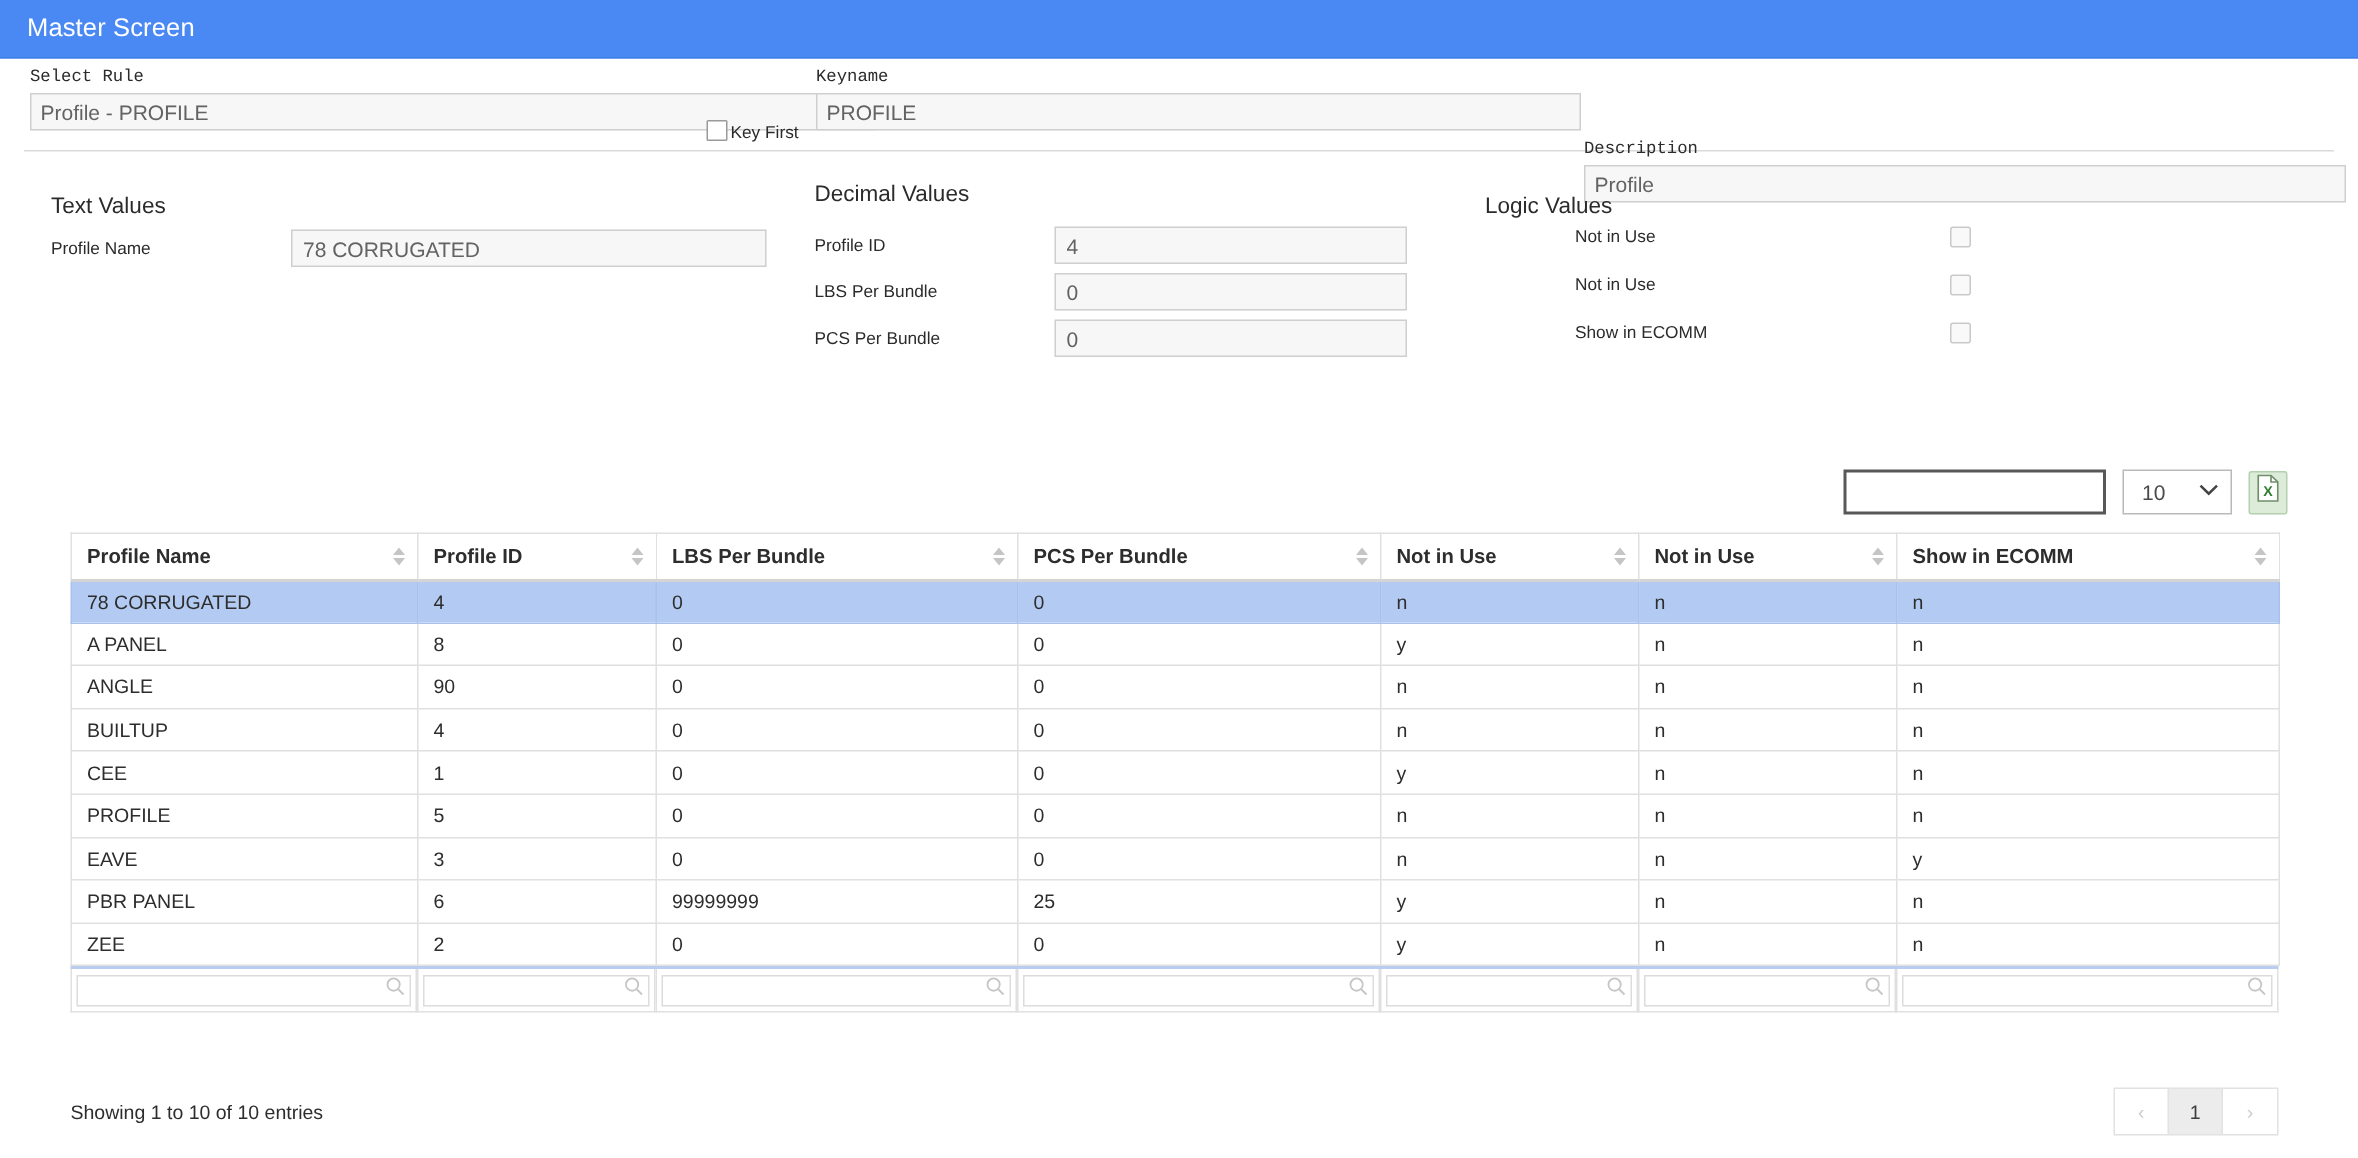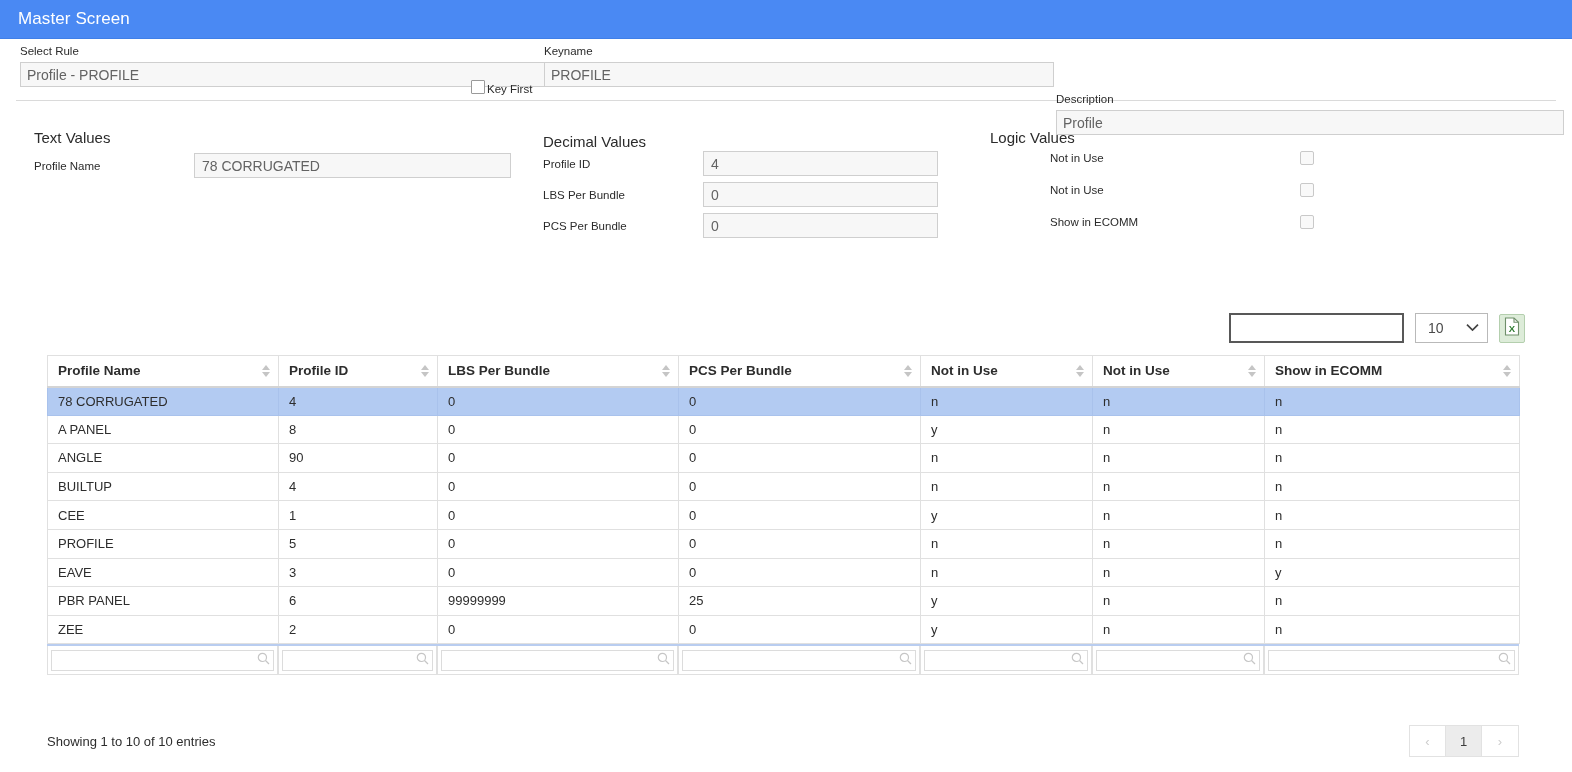--- a/index.html
+++ b/index.html
@@ -71,21 +71,21 @@
     background: #fff;
     border-radius: 1px;
     display: inline-block;
     margin-top: 1px;
   }
   .keyfirst-lbl { font-size: 11.5px; color:#2b2b2b; margin-top:4px; }
   .grp-keyname { position: absolute; left: 528px; top: 6px; width: 510px; }
   .grp-keyname input { width: 510px; }
   .grp-desc { position: absolute; left: 1040px; top: 6px; width: 508px; margin-top: 48px; }
   .grp-desc input { width: 508px; }
-  .lblrow { height: 17px; }
+  .lblrow { height: 17px; font-family: Liberation Mono, monospace; }
 
   
   .values { position: relative; height: 160px; margin: 0 16px; }
   .col-head {
     position: absolute;
     font-size: 15px;
     color: #2b2b2b;
   }
   .vrow {
     position: absolute;
@@ -273,21 +273,21 @@
   </div>
 
   <div class="values">
 
     <div class="col-head" style="left:18px; top:28px;">Text Values</div>
     <div class="vrow" style="left:18px; top:52px;">
       <span class="vlbl">Profile Name</span>
       <input class="vfield text" type="text" value="78 CORRUGATED" style="">
     </div>
 
-    <div class="col-head" style="left:527px; top:32px;">Decimal Values</div>
+    <div class="col-head" style="left:527px; top:20px;">Decimal Values</div>
     <div class="vrow" style="left:527px; top:50px;">
       <span class="vlbl">Profile ID</span>
       <input class="vfield num" type="text" value="4" style="">
     </div>
     <div class="vrow" style="left:527px; top:81px;">
       <span class="vlbl">LBS Per Bundle</span>
       <input class="vfield num" type="text" value="0" style="">
     </div>
     <div class="vrow" style="left:527px; top:112px;">
       <span class="vlbl">PCS Per Bundle</span>

